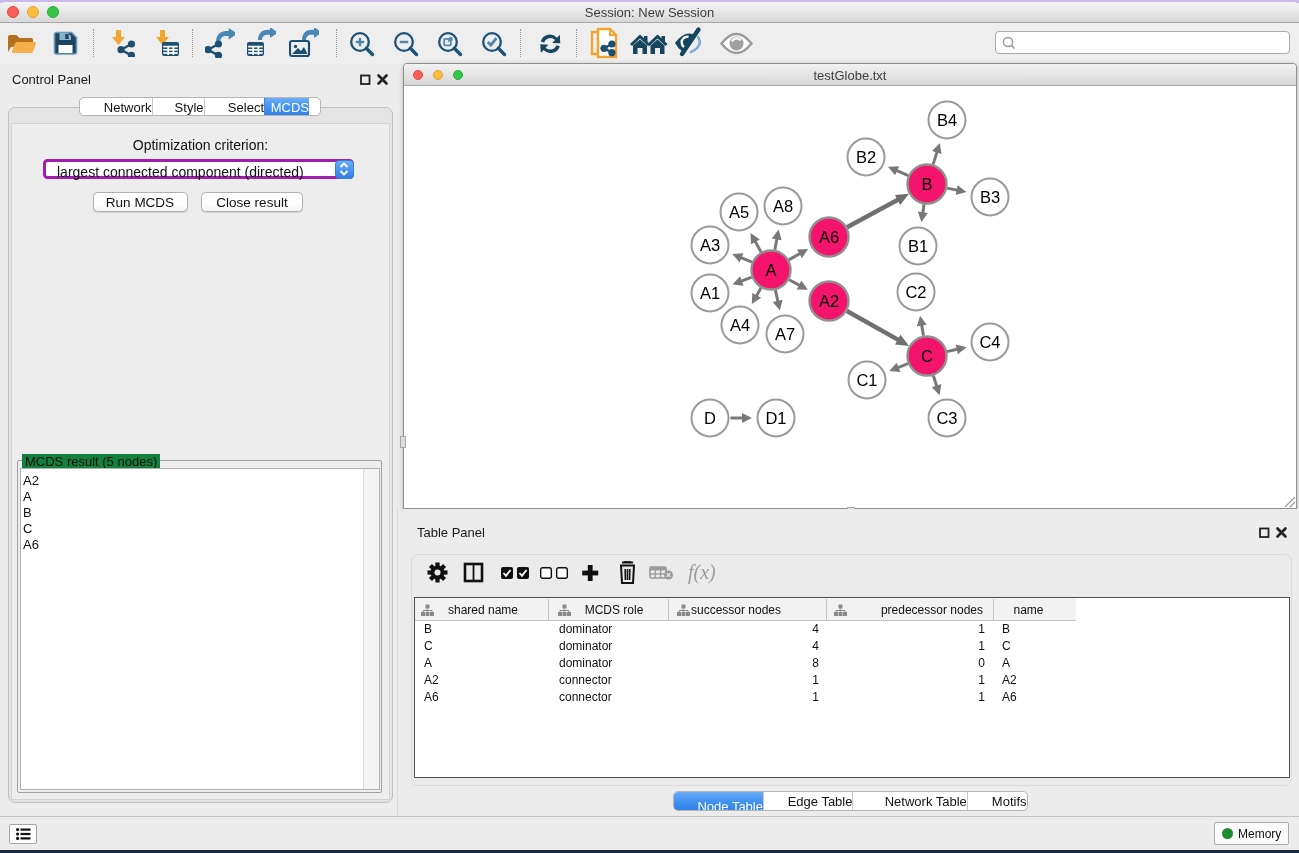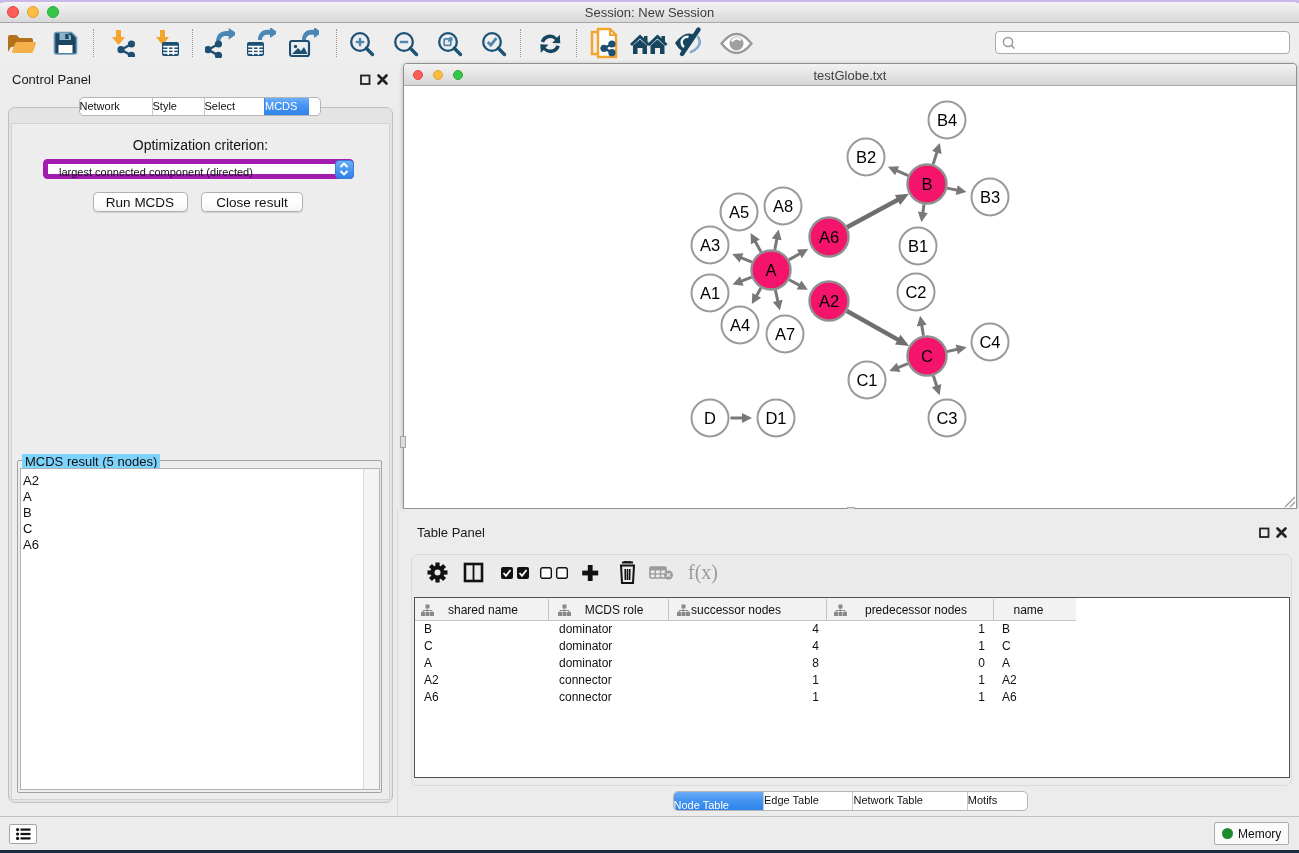--- a/index.html
+++ b/index.html
@@ -1,21 +1,21 @@
 <!DOCTYPE html>
 <html><head><meta charset="utf-8"><style>
 * { margin:0; padding:0; box-sizing:border-box; }
 html,body { width:1299px; height:853px; overflow:hidden; font-family:"Liberation Sans",sans-serif; }
 #app { position:relative; width:1299px; height:853px; background:#ececec; }
 .abs { position:absolute; }
 .tl { position:absolute; width:12.5px; height:12.5px; border-radius:50%; top:5.6px; }
 .tsep { position:absolute; top:29px; height:28px; border-left:1px dotted #9a9a9a; }
 .cpico { position:absolute; top:73px; }
 .seg { position:absolute; display:flex; background:#fff; border:1px solid #b5b5b5; border-radius:5px; overflow:hidden; }
-.seg > div { font-size:11px; color:#111; text-align:left; padding-top:2px; border-left:1px solid #c9c9c9; }
+.seg > div { font-size:13px; color:#111; text-align:right; padding-top:2px; border-left:1px solid #c9c9c9; }
 .seg > div:first-child { border-left:none; }
 .seg > div.sel { background:linear-gradient(180deg,#6caef8 0%,#4795f1 45%,#2e82ea 100%); color:#fff; border-left-color:#3a87e0; }
 .btn { position:absolute; background:linear-gradient(180deg,#ffffff 0%,#fdfdfd 60%,#f4f4f4 100%); border:1px solid #b0b0b0; border-radius:4.5px; font-size:13.5px; color:#111; text-align:center; box-shadow:0 1px 1px rgba(0,0,0,0.12); }
 </style></head>
 <body>
 <div id="app">
 
 <div class="abs" style="left:0;top:0;width:1299px;height:2.5px;background:#cab8e8"></div>
 <div class="abs" style="left:0;top:2px;width:1299px;height:20.5px;background:linear-gradient(180deg,#f3f3f3 0%,#e9e9e9 40%,#d8d8d8 100%);border-bottom:1px solid #a8a8a8;border-radius:5px 5px 0 0"></div>
 <div class="tl" style="left:6.5px;background:#fb5d57;border:0.5px solid #e14640"></div>
@@ -167,32 +167,32 @@
 
 <div class="seg" style="left:78.5px;top:97px;width:242px;height:19px">
 <div style="width:72px">Network</div>
       <div style="width:52px">Style</div>
       <div style="width:60.5px">Select</div>
       <div class="sel" style="width:45px">MCDS</div>
 </div>
 
 <div class="abs" style="left:0;top:136.5px;width:401px;text-align:center;font-size:14px;color:#111">Optimization criterion:</div>
 
-<div class="abs" style="left:43px;top:159px;width:311px;height:19.5px;background:#fff;border:5px solid #a21caf;border-radius:4.5px;font-size:11px;color:#111;padding:1.5px 0 0 11px">largest connected component (directed)</div>
+<div class="abs" style="left:43px;top:159px;width:311px;height:19.5px;background:#fff;border:3px solid #a21caf;border-radius:4.5px;font-size:14px;color:#111;padding:1.5px 0 0 11px">largest connected component (directed)</div>
 <div class="abs" style="left:334.5px;top:159.5px;width:19.5px;height:19px;background:linear-gradient(180deg,#6caef8,#2e7fe8);border-radius:4px;border:1px solid #3a7fd6"></div>
 <svg class="abs" style="left:338px;top:161px" width="12" height="16" viewBox="0 0 12 16">
       <path d="M2.5 6 L6 2.5 L9.5 6" fill="none" stroke="#fff" stroke-width="1.8"></path>
       <path d="M2.5 10 L6 13.5 L9.5 10" fill="none" stroke="#fff" stroke-width="1.8"></path>
     </svg>
 
 <div class="btn" style="left:92.5px;top:191.5px;width:95px;height:20px;padding-top:2px">Run MCDS</div>
 <div class="btn" style="left:201px;top:191.5px;width:102px;height:20px;padding-top:2px">Close result</div>
 
 <div class="abs" style="left:17px;top:460px;width:365px;height:333px;border:1px solid #a2a2a2;border-radius:2px"></div>
-<div class="abs" style="left:22px;top:453.5px;background:#7dd3fc;padding:0 3px;font-size:13px;color:#111">MCDS result (5 nodes)</div>
+<div class="abs" style="left:22px;top:453.5px;background:#15803d;padding:0 3px;font-size:13px;color:#111">MCDS result (5 nodes)</div>
 <div class="abs" style="left:20px;top:468px;width:360px;height:322px;background:#fff;border:1px solid #b2b2b2"></div>
 <div class="abs" style="left:363px;top:469px;width:16px;height:320px;background:#f4f4f4;border-left:1px solid #dcdcdc"></div>
 <div class="abs" style="left:23px;top:473px;font-size:13px;color:#111;line-height:16px">A2<br>A<br>B<br>C<br>A6</div>
 
 <div class="abs" style="left:403px;top:63px;width:894px;height:446px;background:#fff;border:1px solid #8f8f8f;border-radius:4px 4px 0 0;box-shadow:0 1px 4px rgba(0,0,0,0.25)"></div>
 <div class="abs" style="left:404px;top:64px;width:892px;height:22px;background:linear-gradient(180deg,#f2f2f2 0%,#e6e6e6 45%,#d6d6d6 100%);border-bottom:1px solid #ababab;border-radius:3.5px 3.5px 0 0"></div>
 <div class="abs" style="left:413px;top:70px;width:10px;height:10px;border-radius:50%;background:#fb5d57;border:0.5px solid #e14640"></div>
 <div class="abs" style="left:433px;top:70px;width:10px;height:10px;border-radius:50%;background:#fcbc40;border:0.5px solid #e0a434"></div>
 <div class="abs" style="left:453px;top:70px;width:10px;height:10px;border-radius:50%;background:#35c649;border:0.5px solid #2aab38"></div>
 <div class="abs" style="left:404px;top:68px;width:892px;text-align:center;font-size:13px;color:#404040">testGlobe.txt</div>
@@ -340,21 +340,21 @@
     </svg>
 <svg style="position:absolute;left:649px;top:566px" width="25" height="14" viewBox="0 0 25 14">
       <rect x="1" y="1" width="16" height="11" rx="1" fill="none" stroke="#9a9a9a" stroke-width="1.6"></rect>
       <rect x="1" y="1" width="16" height="3.4" fill="#9a9a9a"></rect>
       <line x1="6.3" y1="4" x2="6.3" y2="12" stroke="#9a9a9a" stroke-width="1.3"></line>
       <line x1="11.6" y1="4" x2="11.6" y2="12" stroke="#9a9a9a" stroke-width="1.3"></line>
       <line x1="1" y1="8" x2="17" y2="8" stroke="#9a9a9a" stroke-width="1.3"></line>
       <circle cx="19.5" cy="9" r="4.5" fill="#9a9a9a"></circle>
       <path d="M17.6 7.1 L21.4 10.9 M21.4 7.1 L17.6 10.9" stroke="#e9e9e9" stroke-width="1.3"></path>
     </svg>
-<div class="abs" style="left:688px;top:561px;font-size:20px;color:#9a9a9a;font-family:'Liberation Serif',serif;">f(x)</div>
+<div class="abs" style="left:688px;top:561px;font-size:20px;color:#9a9a9a;font-family:'Liberation Serif',serif;font-style:italic">f(x)</div>
 
 <div class="abs" style="left:414px;top:596.5px;width:876px;height:181.5px;background:#fff;border:1px solid #4f4f4f"></div>
 <div class="abs" style="left:415px;top:597.5px;width:661px;height:23px;background:#f2f2f2;border-bottom:1px solid #c4c4c4"></div>
 <div class="abs" style="left:548px;top:599px;width:1px;height:21px;background:#c4c4c4"></div>
 <div class="abs" style="left:668px;top:599px;width:1px;height:21px;background:#c4c4c4"></div>
 <div class="abs" style="left:826px;top:599px;width:1px;height:21px;background:#c4c4c4"></div>
 <div class="abs" style="left:993px;top:599px;width:1px;height:21px;background:#c4c4c4"></div>
 <svg style="position:absolute;left:421px;top:604px" width="13" height="13" viewBox="0 0 13 13">
       <g fill="#8a8a8a">
         <rect x="4.5" y="0.5" width="4" height="4"></rect>
@@ -387,21 +387,21 @@
         <rect x="4.5" y="0.5" width="4" height="4"></rect>
         <rect x="0" y="8" width="4" height="4"></rect>
         <rect x="4.5" y="8" width="4" height="4"></rect>
         <rect x="9" y="8" width="4" height="4"></rect>
         <path d="M6.2 4.5 L6.2 6.5 M2 6.5 L11 6.5 M2 6.5 L2 8 M11 6.5 L11 8 M6.2 6.5 L6.2 8" stroke="#8a8a8a" stroke-width="1" fill="none"></path>
       </g>
     </svg>
 <div class="abs" style="left:438px;top:602.5px;width:90px;text-align:center;font-size:12px;color:#111">shared name</div>
 <div class="abs" style="left:573px;top:602.5px;width:82px;text-align:center;font-size:12px;color:#111">MCDS role</div>
 <div class="abs" style="left:691px;top:602.5px;width:125px;text-align:left;font-size:12px;color:#111">successor nodes</div>
-<div class="abs" style="left:849px;top:602.5px;width:134px;text-align:center;font-size:12px;color:#111">predecessor nodes</div>
+<div class="abs" style="left:849px;top:602.5px;width:134px;text-align:right;font-size:12px;color:#111">predecessor nodes</div>
 <div class="abs" style="left:988px;top:602.5px;width:81px;text-align:center;font-size:12px;color:#111">name</div>
 <div class="abs" style="left:424px;top:621.7px;font-size:12px;color:#111">B</div>
 <div class="abs" style="left:559px;top:621.7px;font-size:12px;color:#111">dominator</div>
 <div class="abs" style="left:719px;top:621.7px;width:100px;text-align:right;font-size:12px;color:#111">4</div>
 <div class="abs" style="left:885px;top:621.7px;width:100px;text-align:right;font-size:12px;color:#111">1</div>
 <div class="abs" style="left:1002px;top:621.7px;font-size:12px;color:#111">B</div>
 <div class="abs" style="left:424px;top:638.7px;font-size:12px;color:#111">C</div>
 <div class="abs" style="left:559px;top:638.7px;font-size:12px;color:#111">dominator</div>
 <div class="abs" style="left:719px;top:638.7px;width:100px;text-align:right;font-size:12px;color:#111">4</div>
 <div class="abs" style="left:885px;top:638.7px;width:100px;text-align:right;font-size:12px;color:#111">1</div>

